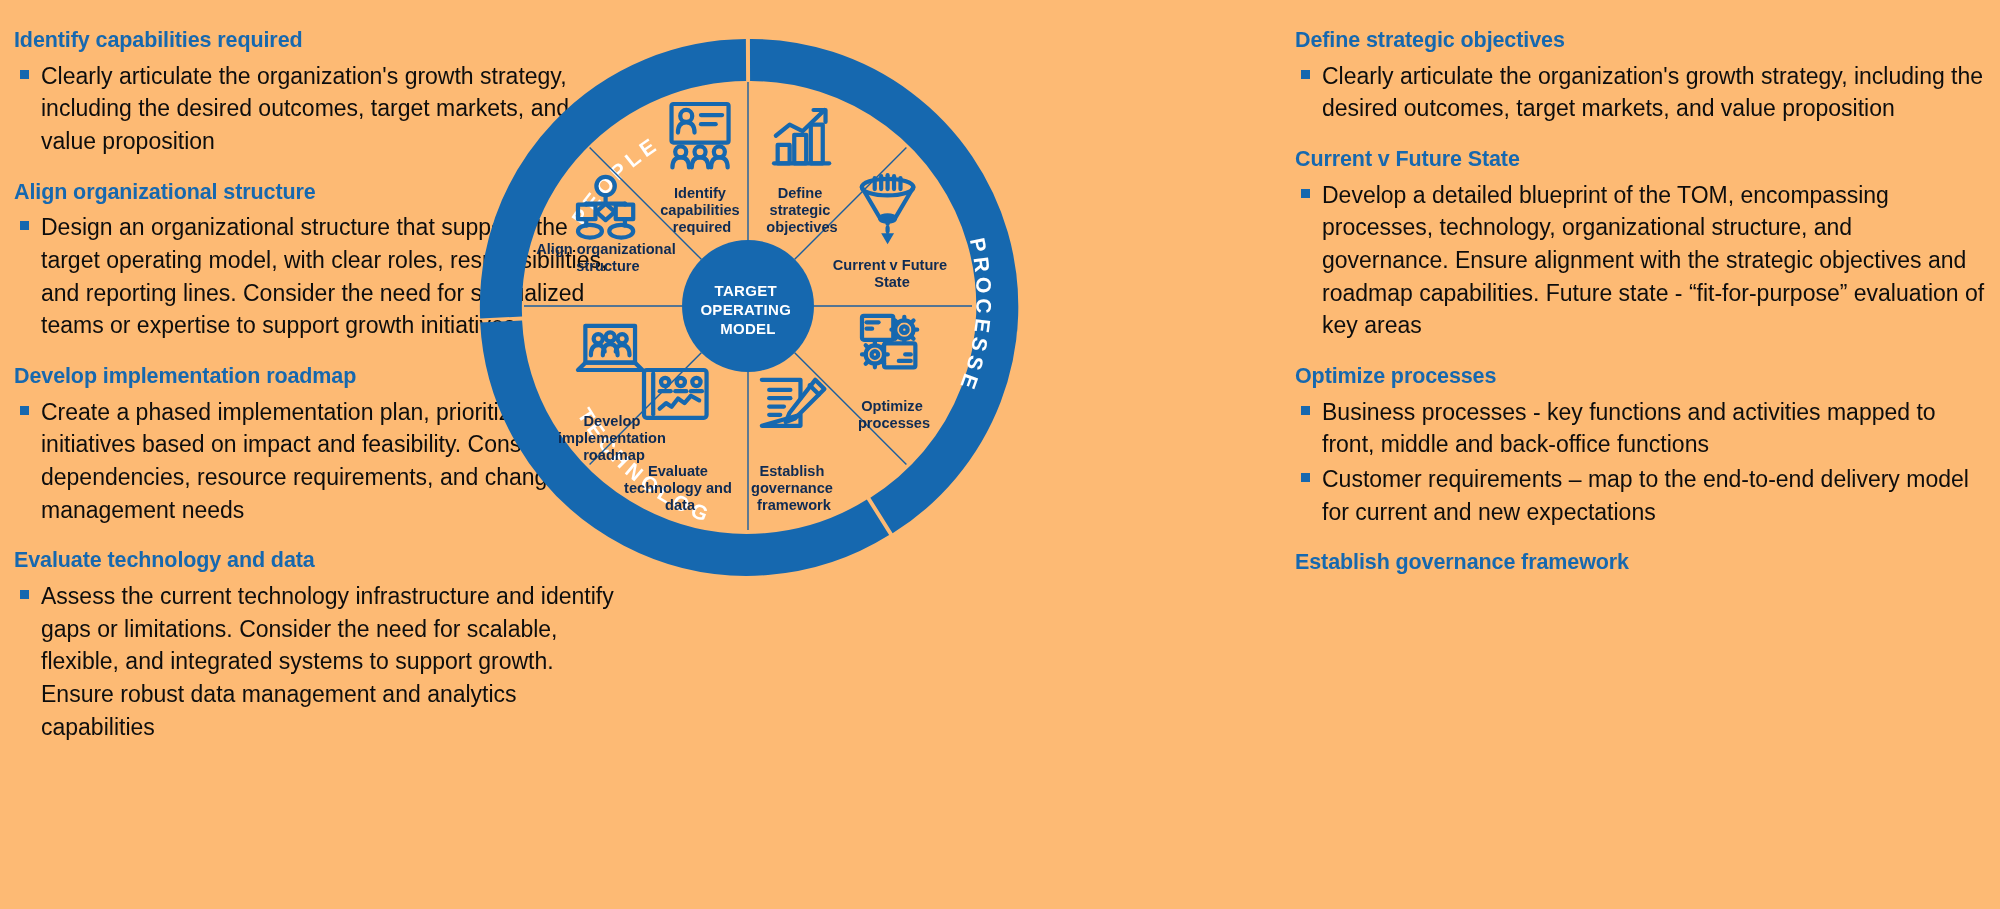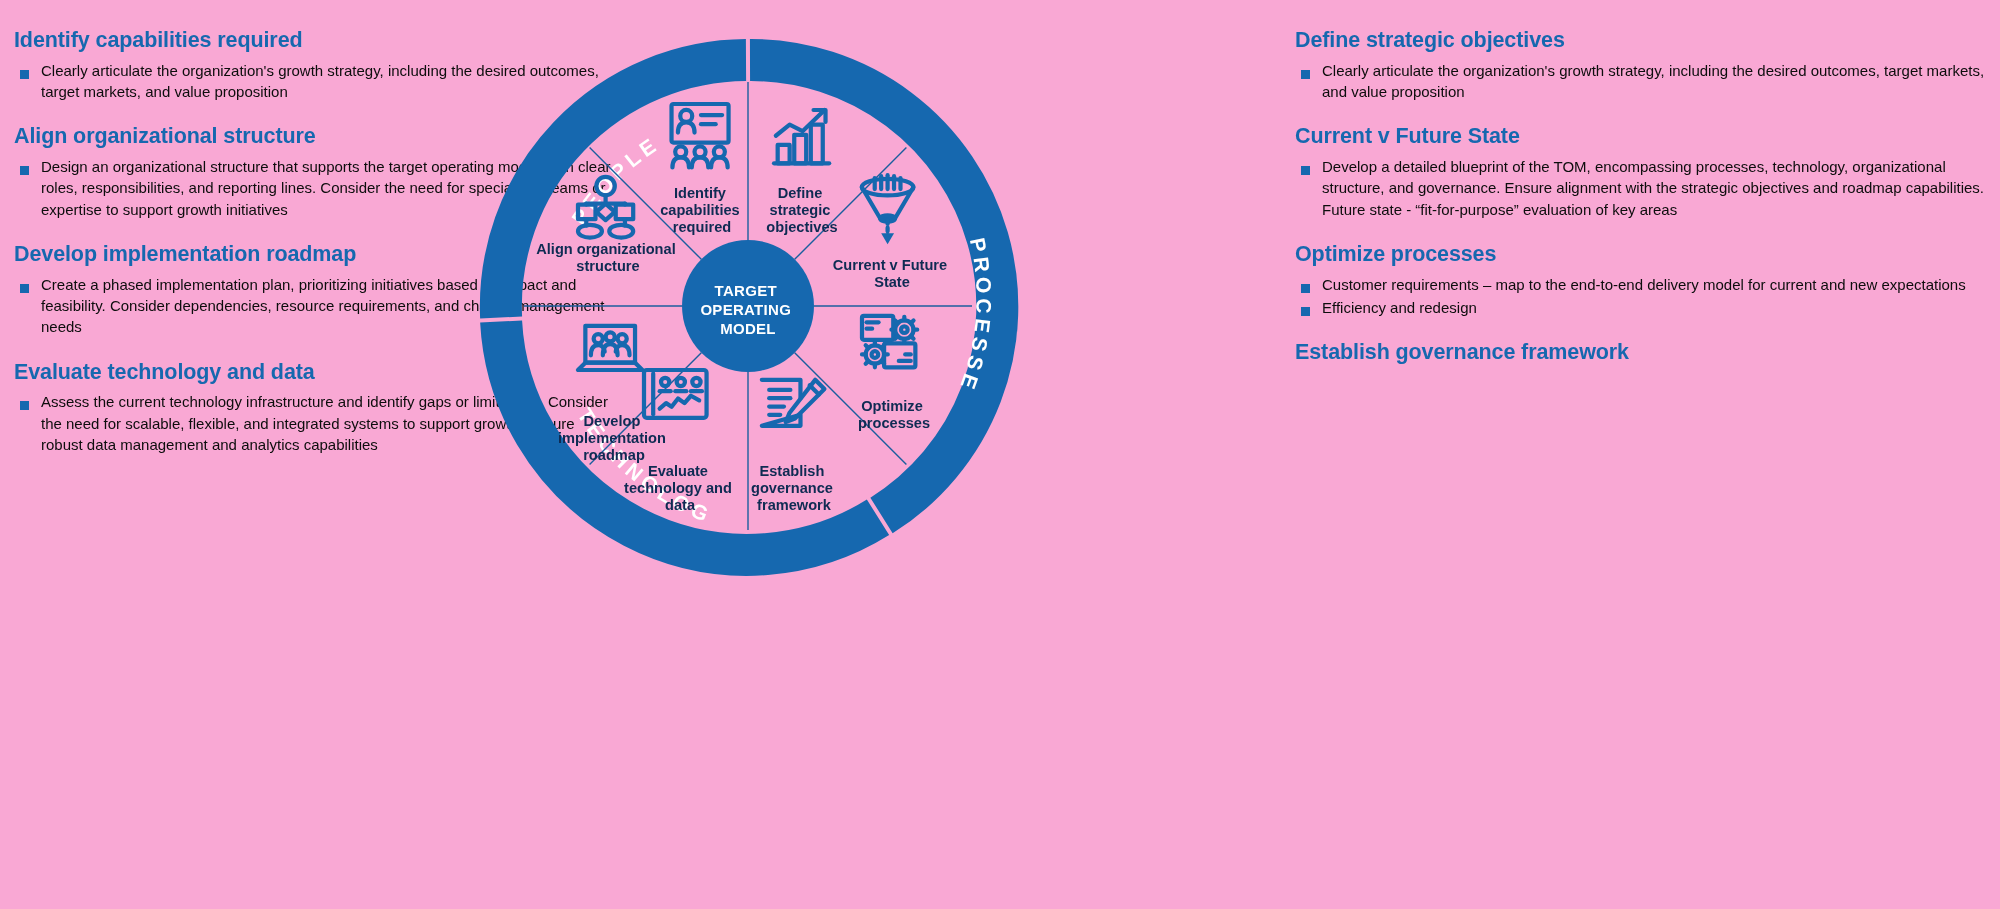--- a/index.html
+++ b/index.html
@@ -5,21 +5,21 @@
   * { box-sizing: border-box; margin: 0; padding: 0; }
   html, body {
     width: 2000px; height: 909px;
     background: #ffffff;
     font-family: "Liberation Sans", sans-serif;
     overflow: hidden;
   }
   .page {
     position: relative;
     width: 2000px; height: 909px;
-    background: #f9a8d4;
+    background: #fdba74;
   }
 
   
   .col {
     position: absolute;
     top: 28px;
   }
   .col-left  { left: 14px;  width: 600px; }
   .col-right { left: 1295px; width: 690px; }
 
@@ -31,21 +31,21 @@
     font-weight: bold;
     font-size: 21.5px;
     line-height: 1.15;
     margin-bottom: 7px;
     letter-spacing: -0.1px;
   }
   ul.bullets { list-style: none; }
   ul.bullets li {
     position: relative;
     padding-left: 27px;
-    font-size: 15px;
+    font-size: 23px;
     line-height: 1.42;
     color: #0d0d0d;
     margin-bottom: 2px;
   }
   ul.bullets li .mark {
     position: absolute;
     left: 6px; top: 10px;
     width: 9px; height: 9px;
     background: #1668AF;
     display: block;
@@ -132,23 +132,22 @@
       </div>
       <div class="block">
         <div class="block-title">Current v Future State</div>
         <ul class="bullets">
           <li><span class="mark"></span><span>Develop a detailed blueprint of the TOM, encompassing processes, technology, organizational structure, and governance. Ensure alignment with the strategic objectives and roadmap capabilities. Future state - “fit-for-purpose” evaluation of key areas</span></li>
         </ul>
       </div>
       <div class="block">
         <div class="block-title">Optimize processes</div>
         <ul class="bullets">
-          <li><span class="mark"></span></li>
+          <li><span class="mark"></span><span>Business processes - key functions and activities mapped to front, middle and back-office functions</span></li>
           <li><span class="mark"></span><span>Customer requirements – map to the end-to-end delivery model for current and new expectations</span></li>
-          <li><span class="mark"></span><span>Efficiency and redesign</span></li>
         </ul>
       </div>
       <div class="block">
         <div class="block-title">Establish governance framework</div>
       </div>
     </div>
 
   <div class="wheel">
     <svg viewBox="0 0 560 560" xmlns="http://www.w3.org/2000/svg">
       <defs>

